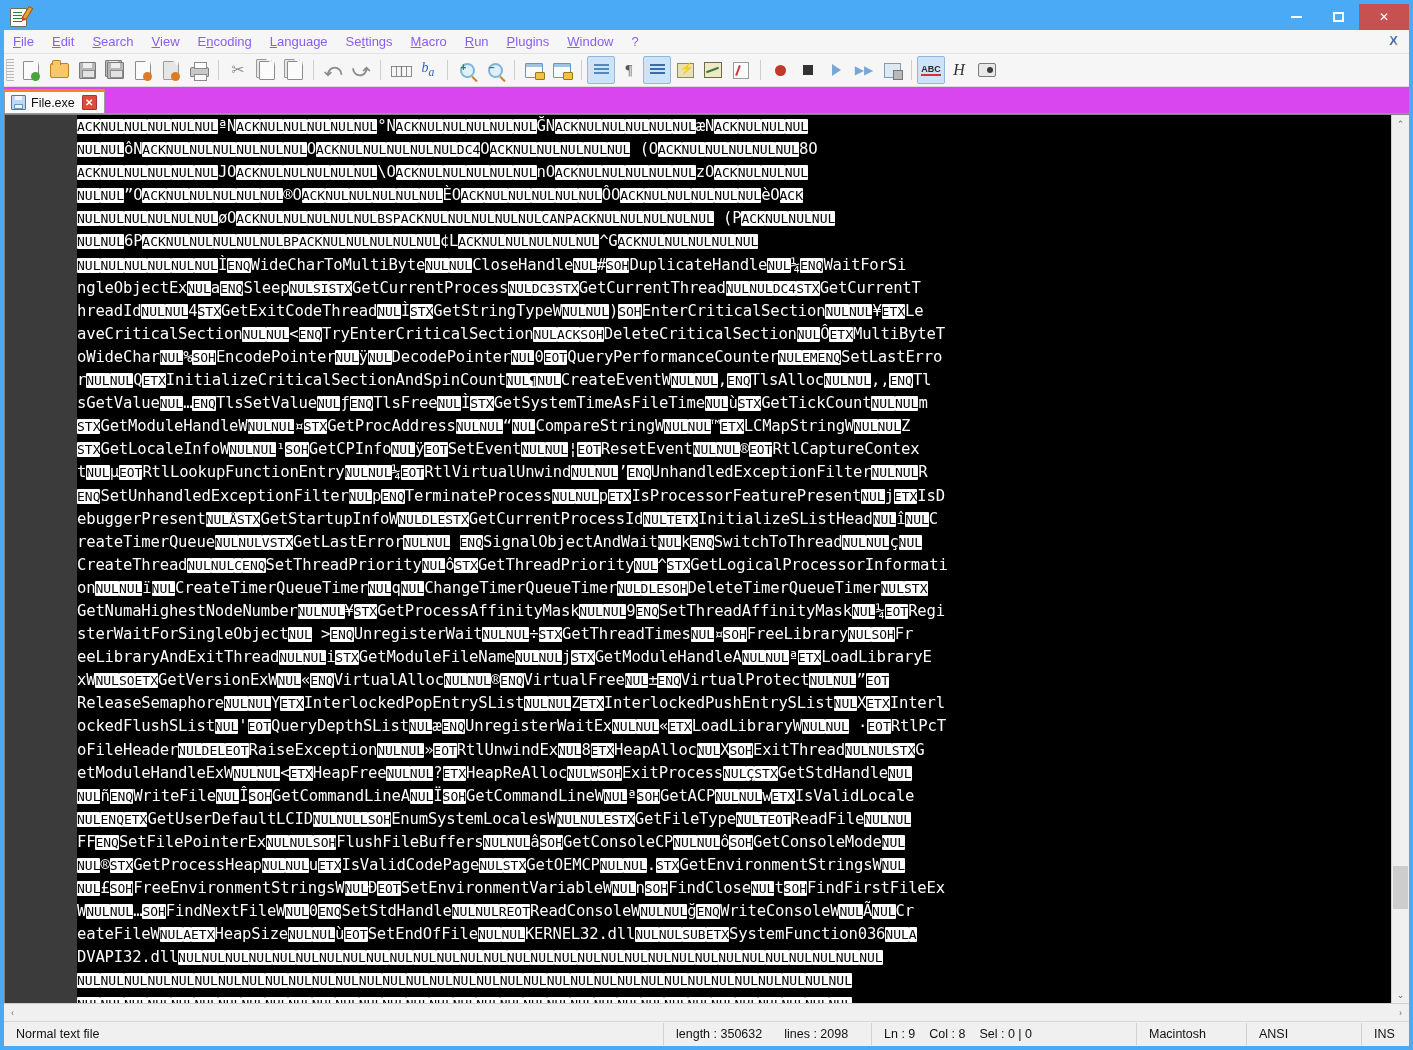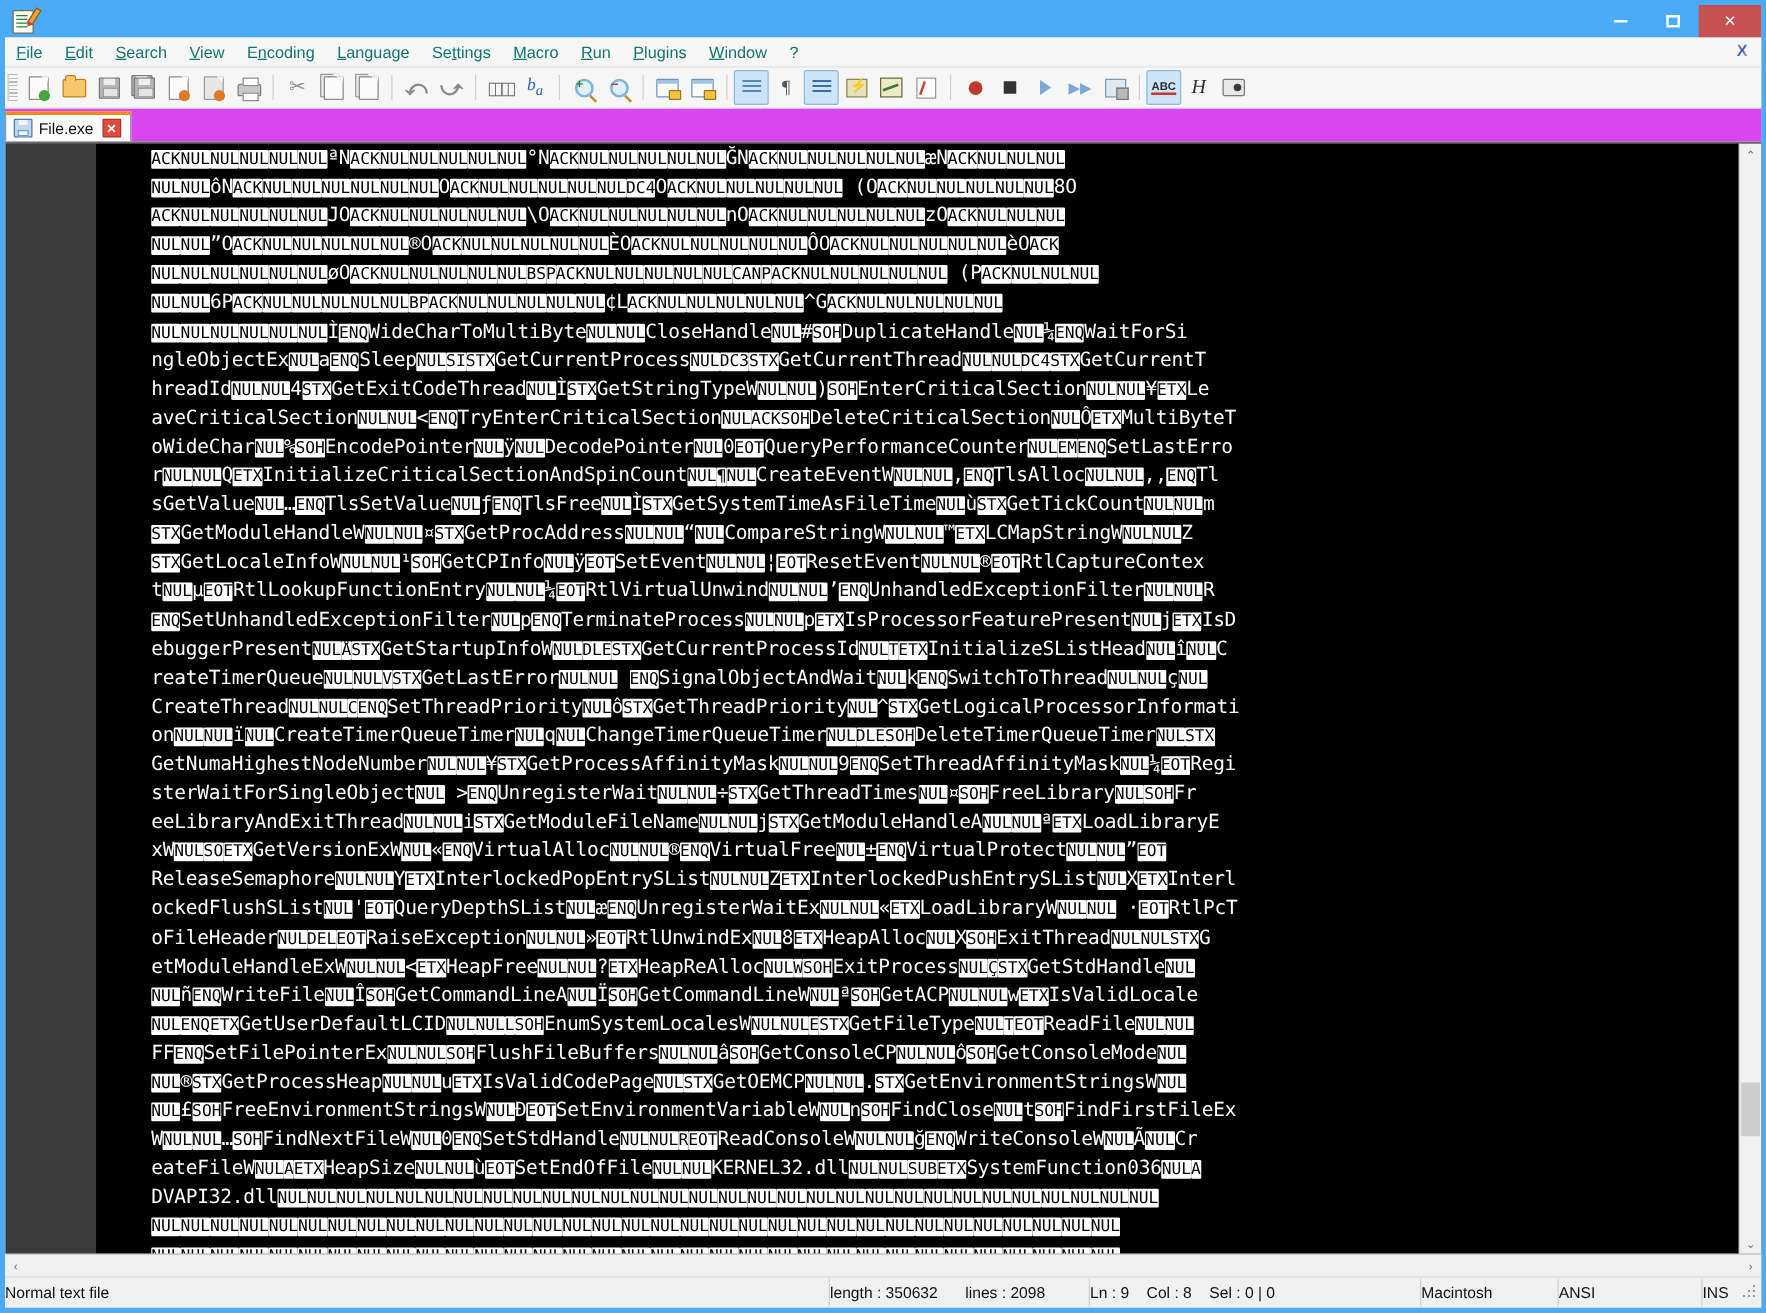--- a/index.html
+++ b/index.html
@@ -21,21 +21,21 @@
   .app-icon .pencil:after{content:"";position:absolute;left:-1px;bottom:-4px;border-left:2px solid transparent;border-right:3px solid transparent;border-top:4px solid #cf4040;}
   .title-text{color:#fff;font-size:12px;margin-left:6px;}
   .wincontrols{position:absolute;right:0;top:0;height:26px;display:flex;}
   .wc{width:42px;height:26px;display:flex;align-items:center;justify-content:center;color:#fff;font-size:12px;}
   .wc.close{background:#c75050;width:50px;}
   .wc .min{width:11px;height:2px;background:#fff;display:block;}
   .wc .max{width:11px;height:10px;border:2px solid #fff;display:block;box-sizing:border-box;}
 
   
   .menubar{height:23px;background:#f6f6f6;border-bottom:1px solid #e2e2e2;display:flex;align-items:center;flex:0 0 auto;position:relative;}
-  .menu-item{font-size:13px;color:#0f766e;padding:2px 9px;line-height:17px;cursor:default;}
+  .menu-item{font-size:13px;color:#8b5cf6;padding:2px 9px;line-height:17px;cursor:default;}
   .menu-item u{text-decoration:underline;}
   .doc-close{position:absolute;right:11px;top:3px;font-size:13px;font-weight:bold;
       background:linear-gradient(135deg,#f3b33a 0%,#2f63c4 50%,#f3b33a 100%);
       -webkit-background-clip:text;background-clip:text;color:transparent;}
 
   
   .toolbar{height:32px;background:#f6f6f6;border-bottom:1px solid #dcdcdc;display:flex;align-items:center;flex:0 0 auto;padding-left:2px;}
   .grip{width:7px;height:22px;margin-right:3px;
     background:repeating-linear-gradient(to bottom,#b8b8b8 0 1px,transparent 1px 3px);
     border-left:1px solid #c8c8c8;}
@@ -99,34 +99,34 @@
   .tabclose{width:13px;height:13px;background:#e04b3a;color:#fff;font-size:10px;font-weight:bold;
             display:flex;align-items:center;justify-content:center;border:1px solid #a33;border-radius:1px;margin-left:2px;}
 
   
   .editor-wrap{flex:1 1 auto;display:flex;background:#000;border-left:1px solid #828282;border-top:1px solid #828282;min-height:0;position:relative;}
   .margin{width:72px;flex:0 0 auto;background:#3b3b3b;}
   .code{flex:1 1 auto;background:#000;overflow:hidden;position:relative;
         font-family:"DejaVu Sans Mono","Liberation Mono",monospace;
         font-size:15.6px;line-height:23.1px;letter-spacing:-0.2px;
         color:#ffffff;padding:0;white-space:pre;}
-  .code .ln{height:23.1px;white-space:pre;overflow:hidden;padding-left:44px;}
+  .code .ln{height:23.1px;white-space:pre;overflow:hidden;}
   .cc{background:#ffffff;color:#000000;padding:0 0px;border-radius:1px;font-size:13px;
       font-family:"DejaVu Sans Mono","Liberation Mono",monospace;letter-spacing:0px;}
   .scroll-v{width:17px;flex:0 0 auto;background:#f0f0f0;border-left:1px solid #d0d0d0;position:relative;}
   .sv-up,.sv-dn{position:absolute;left:0;width:17px;height:17px;display:flex;align-items:center;justify-content:center;color:#666;font-size:9px;}
   .sv-up{top:0;}
   .sv-dn{bottom:0;}
   .sv-thumb{position:absolute;left:1px;width:15px;background:#cdcdcd;}
   .scroll-h{height:17px;background:#f0f0f0;border-top:1px solid #d0d0d0;position:relative;flex:0 0 auto;display:flex;}
   .sh-l,.sh-r{width:17px;height:17px;display:flex;align-items:center;justify-content:center;color:#666;font-size:9px;}
 
   
   .statusbar{height:24px;background:#f0f0f0;display:flex;align-items:center;font-size:12.5px;color:#111;flex:0 0 auto;border-top:1px solid #d8d8d8;}
-  .sb{height:22px;display:flex;align-items:center;padding:0 0;border-right:1px solid #d2d2d2;box-sizing:border-box;white-space:nowrap;}
+  .sb{height:22px;display:flex;align-items:center;padding:0 12px;border-right:1px solid #d2d2d2;box-sizing:border-box;white-space:nowrap;}
   .sb.grow{flex:1 1 auto;}
   .sb .gap{display:inline-block;width:22px;}
   .sizegrip{width:14px;height:14px;margin-left:3px;margin-right:2px;
     background:
       radial-gradient(circle 1px at 10px 10px,#9a9a9a 99%,transparent 100%),
       radial-gradient(circle 1px at 6px 10px,#9a9a9a 99%,transparent 100%),
       radial-gradient(circle 1px at 10px 6px,#9a9a9a 99%,transparent 100%),
       radial-gradient(circle 1px at 2px 10px,#9a9a9a 99%,transparent 100%),
       radial-gradient(circle 1px at 10px 2px,#9a9a9a 99%,transparent 100%),
       radial-gradient(circle 1px at 6px 6px,#9a9a9a 99%,transparent 100%);}

